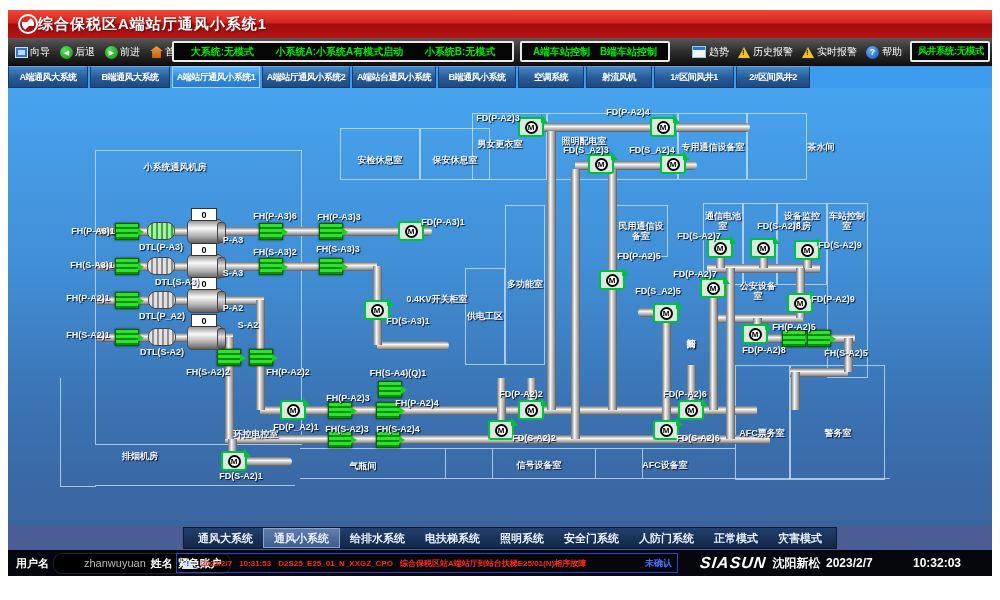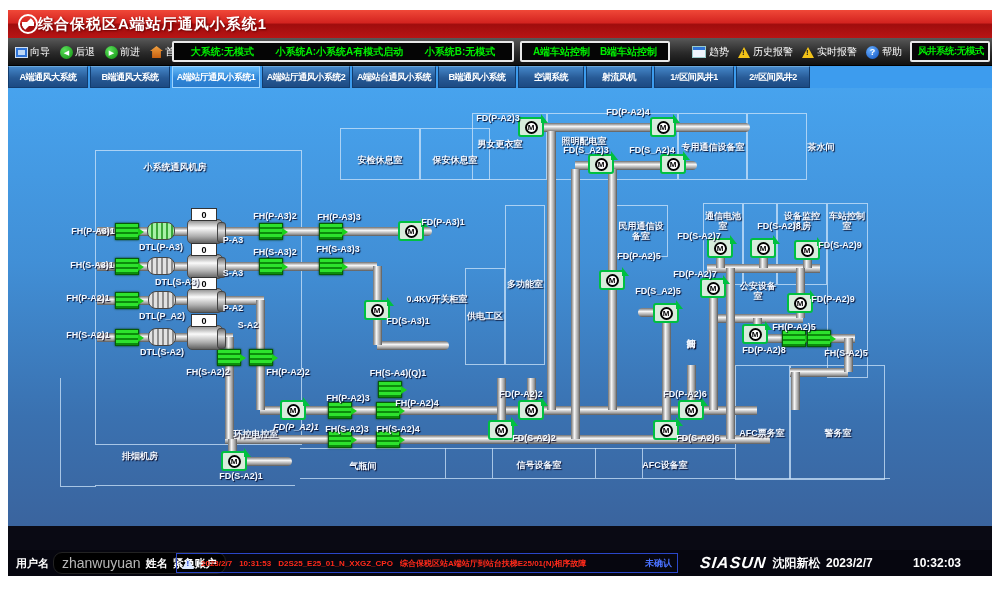--- a/index.html
+++ b/index.html
@@ -89,21 +89,21 @@
   #bottabs { position:absolute; left:175px; top:1px; height:22px; display:flex; align-items:center;
     background:linear-gradient(180deg,#22406f,#122646); border:1px solid #0a1830; padding:0 4px; }
   .btab { height:20px; padding:0 10px; display:flex; align-items:center; color:#e8f0ff; font-size:11px; font-weight:bold; cursor:pointer; white-space:nowrap; }
   .btab.active { background:linear-gradient(180deg,#5f7cab,#3e5c8e); border:1px solid #8aa4cc; }
 
   
   #statusbar { position:absolute; left:0; top:540px; width:100%; height:26px; background:#06060f; color:#fff; }
   #user-label,#name-label { font-size:11px; font-weight:bold; }
   #userarea { position:absolute; left:8px; top:0; height:26px; display:flex; align-items:center; gap:4px; }
   #userpill { background:#000; border:1px solid #222; border-radius:9px; padding:2px 8px; display:flex; gap:5px; align-items:center; }
-  #username { color:#b8b8b8; font-size:14px; }
+  #username { color:#b8b8b8; font-size:11px;margin-left:22px; }
   #acctname { font-size:11px; font-weight:bold; }
   #alarmbox { position:absolute; left:168px; top:3px; width:502px; height:20px; border:1px solid #2a46c8;
     display:flex; align-items:center; gap:7px; padding:0 5px; cursor:pointer; }
   .alarm-red { color:#ff2a1a; font-size:8px; font-weight:bold; white-space:nowrap; }
   #alarm-ack { color:#4a72ff; font-size:9px; font-weight:bold; margin-left:auto; }
   .i-stri { width:0; height:0; border-left:6px solid transparent; border-right:6px solid transparent; border-bottom:11px solid #dce8ff; position:relative; flex:none; }
   .i-stri::after { content:"!"; position:absolute; left:-1.5px; top:1px; color:#1a3acc; font-size:8px; font-weight:bold; }
   #brand { position:absolute; left:692px; top:0; height:26px; display:flex; align-items:center; gap:6px; }
   #brand-en { font-size:16px; font-weight:bold; font-style:italic; letter-spacing:1px; transform:skewX(-6deg); }
   #brand-cn { font-size:12px; font-weight:bold; }
@@ -328,21 +328,21 @@
         <b>M</b>
       </div>
       <div class="dlabel" style="left: 825px; top: 211px;">FD(P-A2)9</div>
       <div class="md" style="left: 734px; top: 236px;">
         <b>M</b>
       </div>
       <div class="dlabel" style="left: 756px; top: 262px;">FD(P-A2)8</div>
       <div class="md" style="left: 272px; top: 312px;">
         <b>M</b>
       </div>
-      <div class="dlabel" style="left: 288px; top: 339px; font-style: italic;">FD(P_A2)1</div>
+      <div class="dlabel" style="left: 288px; top: 339px;">FD(P_A2)1</div>
       <div class="md" style="left: 213px; top: 363px;">
         <b>M</b>
       </div>
       <div class="dlabel" style="left: 233px; top: 388px;">FD(S-A2)1</div>
       <div class="md" style="left: 510px; top: 312px;">
         <b>M</b>
       </div>
       <div class="dlabel" style="left: 513px; top: 306px;">FD(P-A2)2</div>
       <div class="md" style="left: 480px; top: 332px;">
         <b>M</b>
@@ -358,21 +358,21 @@
       <div class="dlabel" style="left: 690px; top: 350px;">FD(S-A2)6</div>
       <div class="fh" style="left: 107px; top: 135px;"></div>
       <div class="dlabel" style="left: 85px; top: 143px;">FH(P-A3)1</div>
       <div class="fh" style="left: 107px; top: 170px;"></div>
       <div class="dlabel" style="left: 84px; top: 177px;">FH(S-A3)1</div>
       <div class="fh" style="left: 107px; top: 204px;"></div>
       <div class="dlabel" style="left: 80px; top: 210px;">FH(P-A2)1</div>
       <div class="fh" style="left: 107px; top: 241px;"></div>
       <div class="dlabel" style="left: 80px; top: 247px;">FH(S-A2)1</div>
       <div class="fh" style="left: 251px; top: 135px;"></div>
-      <div class="dlabel" style="left: 267px; top: 128px;">FH(P-A3)2</div>
+      <div class="dlabel" style="left: 267px; top: 128px;">FH(P-A3)6</div>
       <div class="fh" style="left: 251px; top: 170px;"></div>
       <div class="dlabel" style="left: 267px; top: 164px;">FH(S-A3)2</div>
       <div class="fh" style="left: 311px; top: 135px;"></div>
       <div class="dlabel" style="left: 331px; top: 129px;">FH(P-A3)3</div>
       <div class="fh" style="left: 311px; top: 170px;"></div>
       <div class="dlabel" style="left: 330px; top: 161px;">FH(S-A3)3</div>
       <div class="fh" style="left: 209px; top: 261px;"></div>
       <div class="dlabel" style="left: 200px; top: 284px;">FH(S-A2)2</div>
       <div class="fh" style="left: 241px; top: 261px;"></div>
       <div class="dlabel" style="left: 280px; top: 284px;">FH(P-A2)2</div>
@@ -405,20 +405,33 @@
       <div class="vbox" style="left: 183px; top: 155px;">0</div>
       <div class="dlabel" style="left: 225px; top: 185px;">S-A3</div>
       <div class="fan" style="left: 179px; top: 200px;"></div>
       <div class="vbox" style="left: 183px; top: 189px;">0</div>
       <div class="dlabel" style="left: 225px; top: 220px;">P-A2</div>
       <div class="fan" style="left: 179px; top: 237px;"></div>
       <div class="vbox" style="left: 183px; top: 226px;">0</div>
       <div class="dlabel" style="left: 228px; top: 237px; padding-left: 24px;">S-A2</div>
     </div>
 
+  <div id="botstrip">
+    <div id="bottabs">
+        <div class="btab">通风大系统</div>
+        <div class="btab active">通风小系统</div>
+        <div class="btab">给排水系统</div>
+        <div class="btab">电扶梯系统</div>
+        <div class="btab">照明系统</div>
+        <div class="btab">安全门系统</div>
+        <div class="btab">人防门系统</div>
+        <div class="btab">正常模式</div>
+        <div class="btab">灾害模式</div>
+      </div>
+  </div>
 
   <div id="statusbar">
     <div id="userarea">
       <span id="user-label">用户名</span>
       <span id="userpill">
         <span id="username">zhanwuyuan</span>
         <span id="name-label">姓名</span>
         <span id="acctname">紧急账户</span>
       </span>
     </div>

